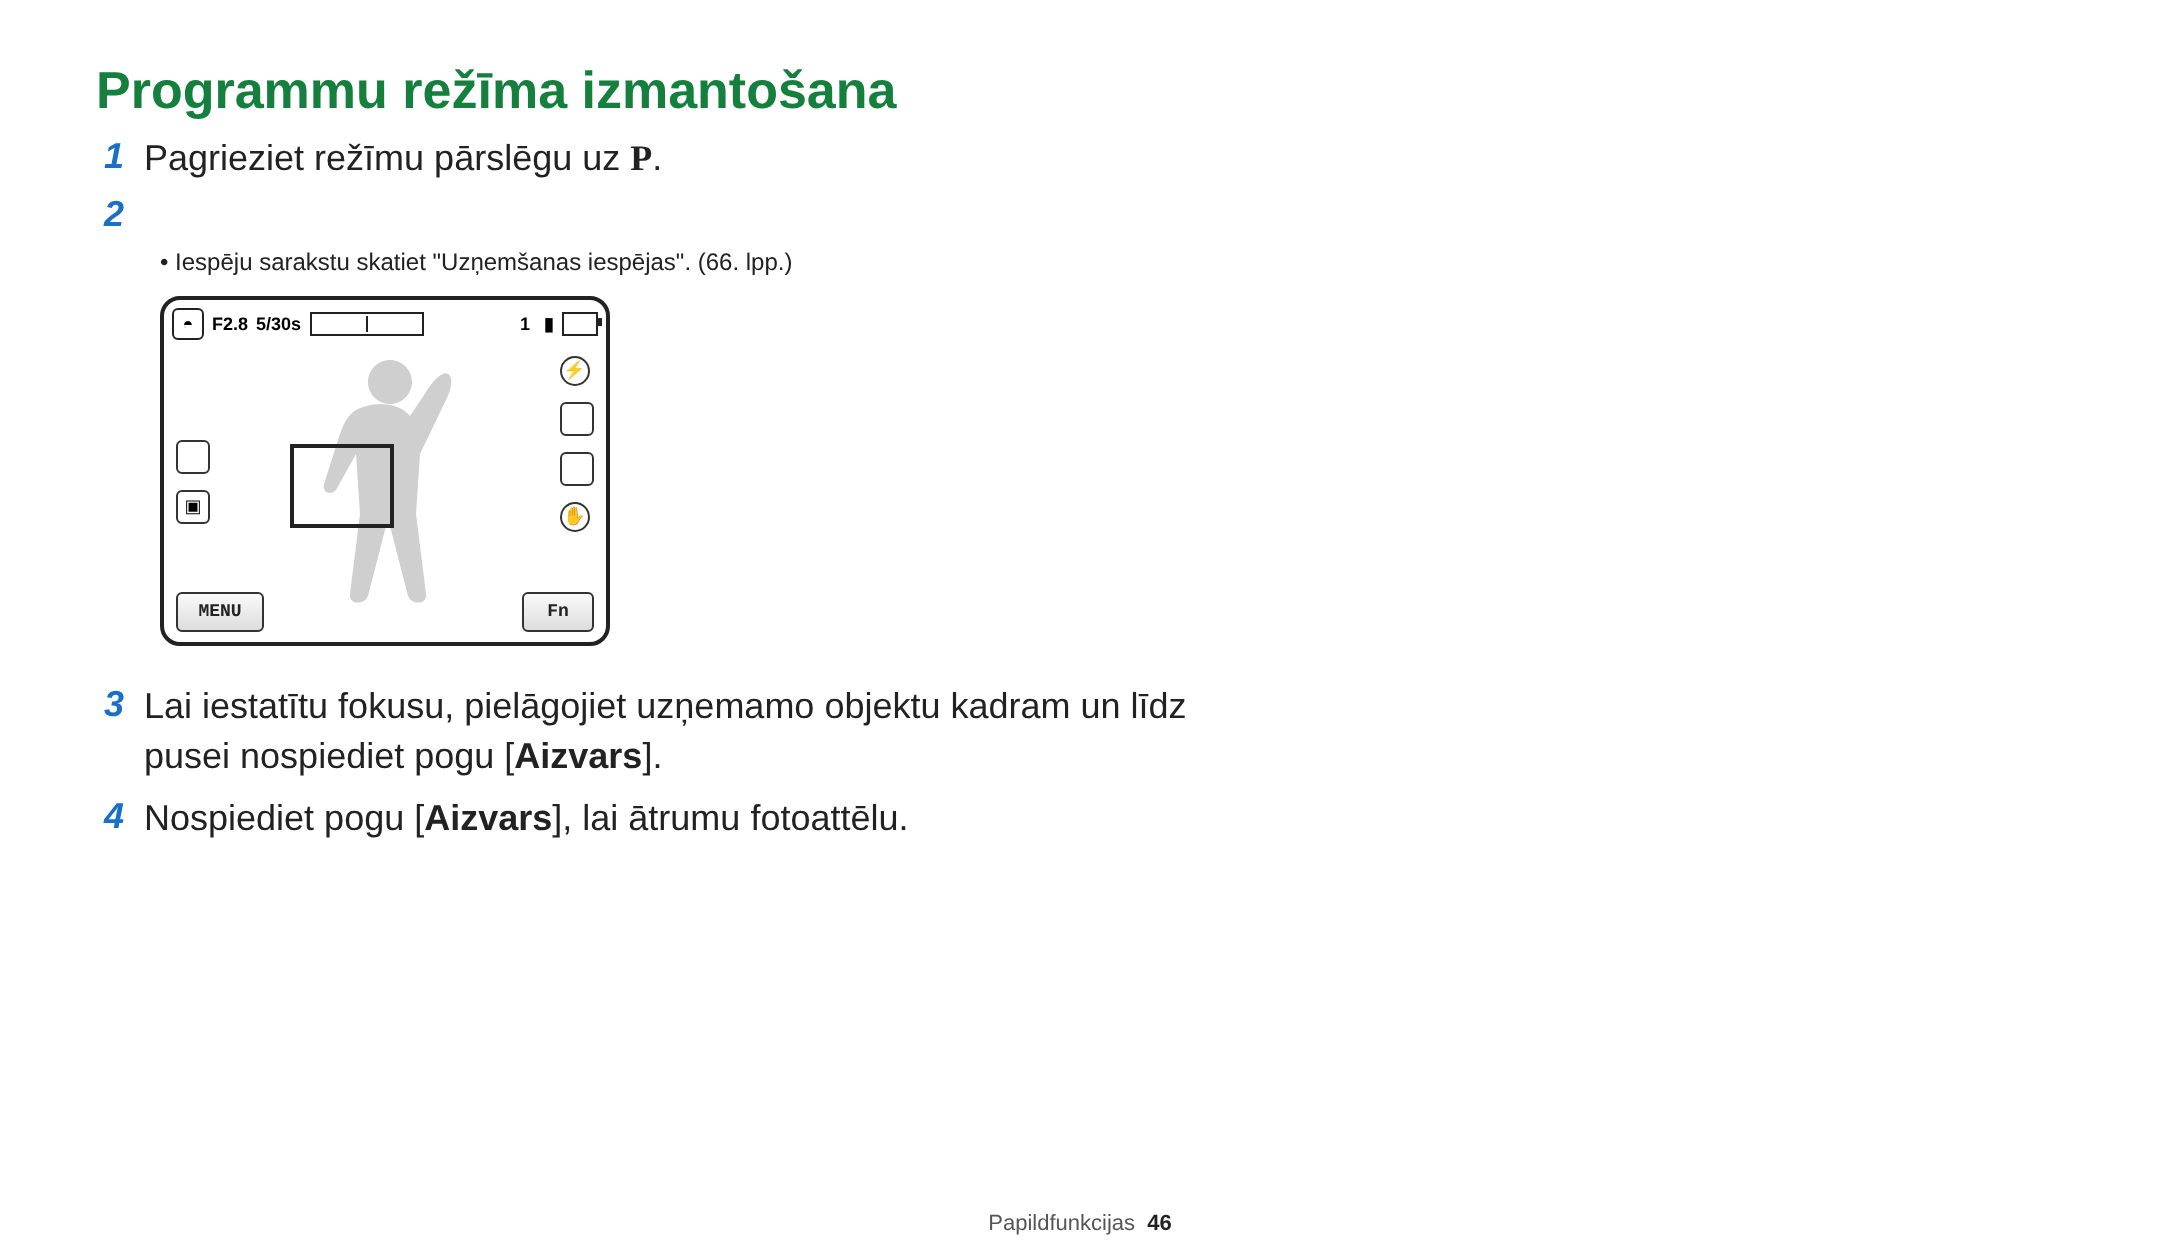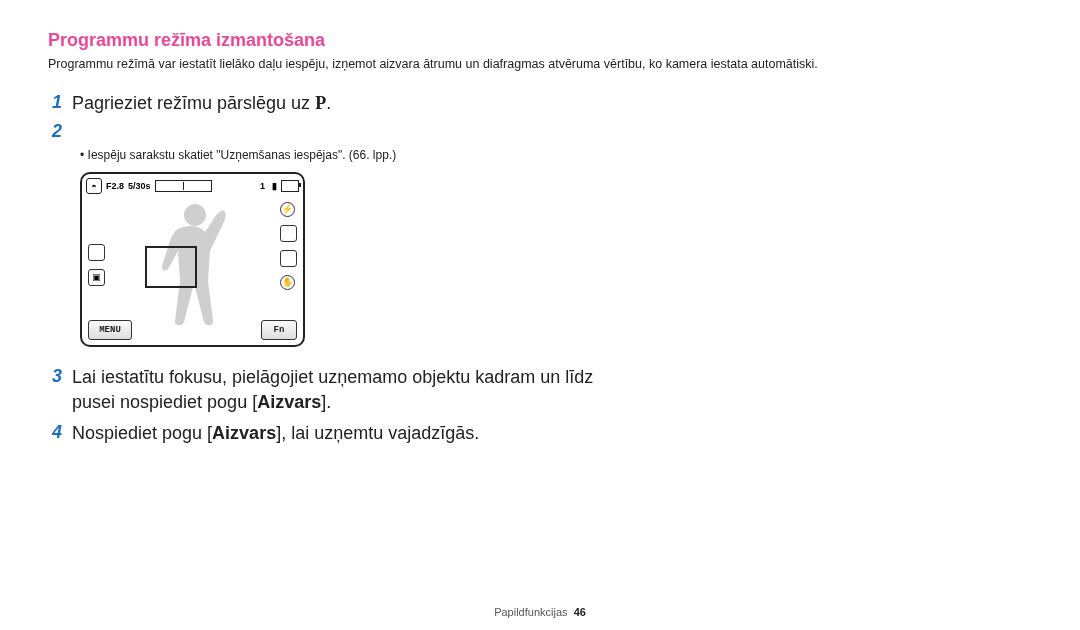--- a/index.html
+++ b/index.html
@@ -8,23 +8,23 @@
     font-family: Arial, Helvetica, sans-serif;
     background: #fff;
     width: 1080px;
     height: 630px;
     box-sizing: border-box;
   }
   .page {
     padding: 30px 48px 10px 48px;
   }
   h1.title {
-    color: #ec4899;
+    color: #15803d;
     font-weight: 700;
-    font-size: 18px;
+    font-size: 26px;
     margin: 0 0 6px 0;
   }
   .subtitle {
     font-size: 12.5px;
     color: #222;
     margin: 0 0 20px 0;
   }
   .steps {
     margin-left: 4px;
   }
@@ -162,21 +162,20 @@
     font-size: 11px;
     color: #555;
   }
   .footer .pg { font-weight: 700; color: #222; }
 </style>
 </head>
 <body>
 
 <div class="page">
   <h1 class="title">Programmu režīma izmantošana</h1>
-  <p class="subtitle">Programmu režīmā var iestatīt lielāko daļu iespēju, izņemot aizvara ātrumu un diafragmas atvēruma vērtību, ko kamera iestata automātiski.</p>
 
   <div class="steps">
 
     <div class="step">
       <div class="step-num">1</div>
       <div class="step-body">
         <span>Pagrieziet režīmu pārslēgu uz </span><span class="mode-p">P</span><span>.</span>
       </div>
     </div>
 
@@ -227,21 +226,21 @@
     <div class="step">
       <div class="step-num">3</div>
       <div class="step-body" style="max-width:560px;">
         <span>Lai iestatītu fokusu, pielāgojiet uzņemamo objektu kadram un līdz pusei nospiediet pogu [</span><span class="bold">Aizvars</span><span>].</span>
       </div>
     </div>
 
     <div class="step" style="margin-top:6px;">
       <div class="step-num">4</div>
       <div class="step-body">
-        <span>Nospiediet pogu [</span><span class="bold">Aizvars</span><span>], lai uzņemtu vajadzīgās.</span>
+        <span>Nospiediet pogu [</span><span class="bold">Aizvars</span><span>], lai ātrumu fotoattēlu.</span>
       </div>
     </div>
 
   </div>
 </div>
 
 <div class="footer">
   <span>Papildfunkcijas</span>&nbsp;&nbsp;<span class="pg">46</span>
 </div>
 

